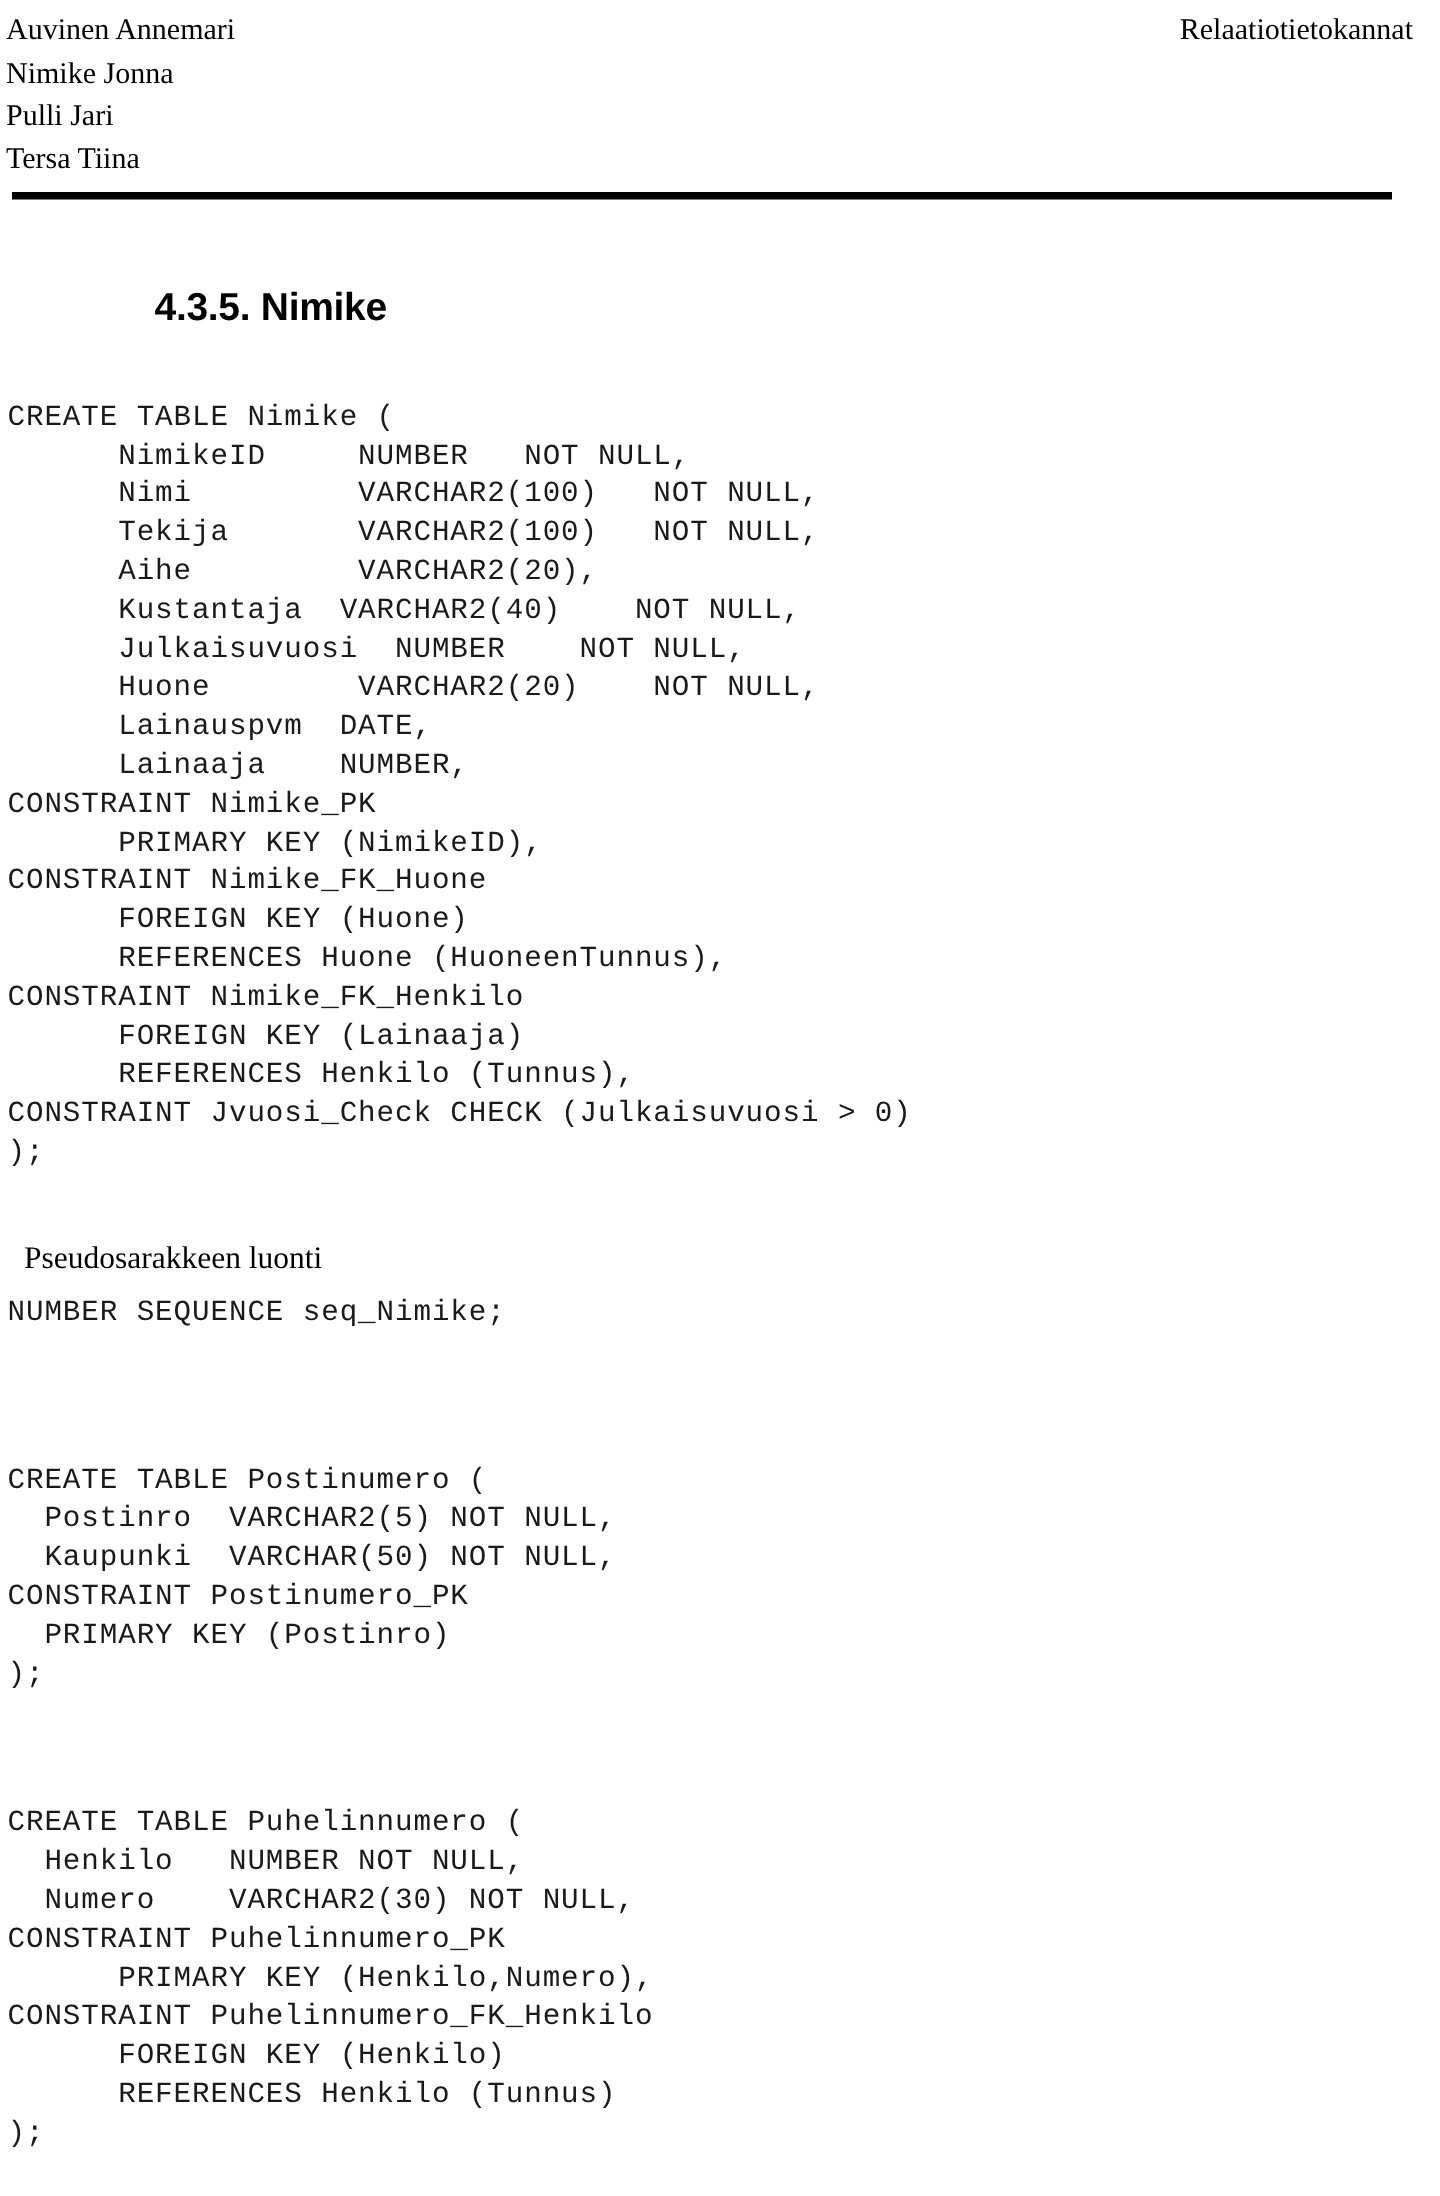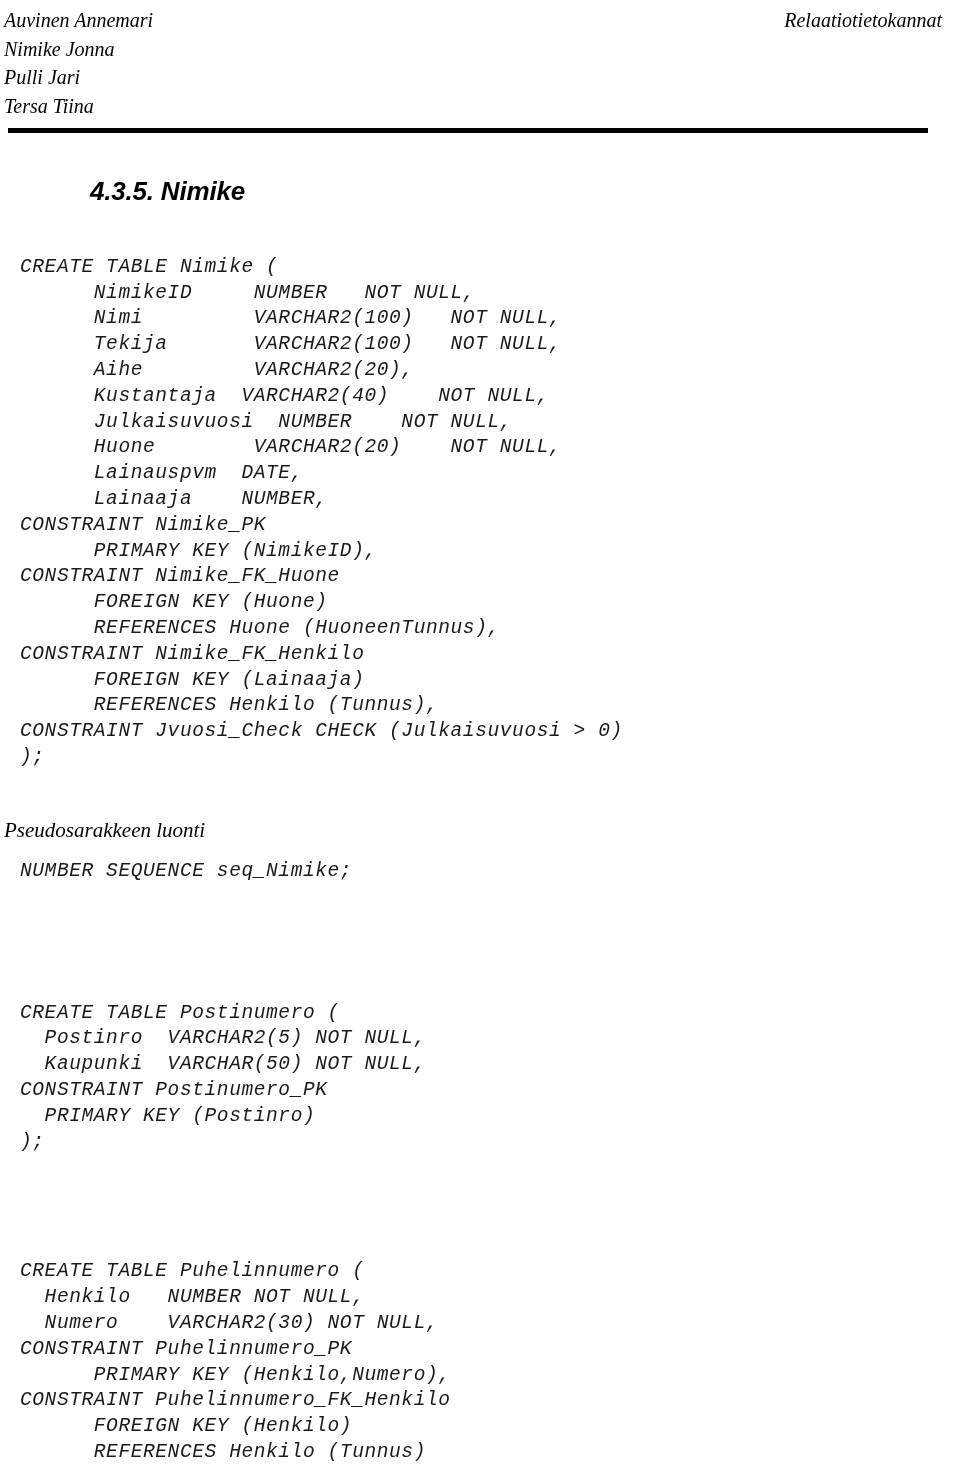--- a/index.html
+++ b/index.html
@@ -14,21 +14,20 @@
     font-family: "Liberation Serif", "DejaVu Serif", serif;
     color: #000000;
     overflow: hidden;
   }
   .page {
     position: relative;
     width: 960px;
     height: 1464px;
     box-sizing: border-box;
     padding: 0;
-    font-style: italic;
   }
 
   
   .doc-header {
     position: relative;
     padding: 6px 18px 0 4px;
   }
   .hdr-rows {
     display: flex;
     flex-direction: column;
@@ -63,44 +62,44 @@
   
   .content {
     padding: 0 0 0 4px;
   }
 
   h2.section-heading {
     font-family: "Liberation Sans", "DejaVu Sans", sans-serif;
     font-weight: bold;
     font-size: 26px;
     letter-spacing: -0.2px;
-    margin: 2px;
+    margin: 15px;
     padding: 0 0 0 84px;
     line-height: 1.15;
   }
 
   .spacer-lg { height: 42px; }
   .spacer-md { height: 30px; }
 
   pre.code {
     font-family: "Liberation Mono", "DejaVu Sans Mono", monospace;
     font-size: 19.5px;
     line-height: 25.8px;
-    margin: 16px;
+    margin: 1px;
     padding: 0;
     white-space: pre;
     letter-spacing: 0.6px;
     color: #1a1a1a;
   }
 
   p.subcaption {
     font-family: "Liberation Serif", "DejaVu Serif", serif;
     font-size: 21px;
     line-height: 26px;
-    margin: 0;
+    margin: 12px;
     padding: 0;
   }
 </style>
 </head>
 <body>
 
 <div class="page">
 
   <div class="doc-header">
     <div class="hdr-rows">

